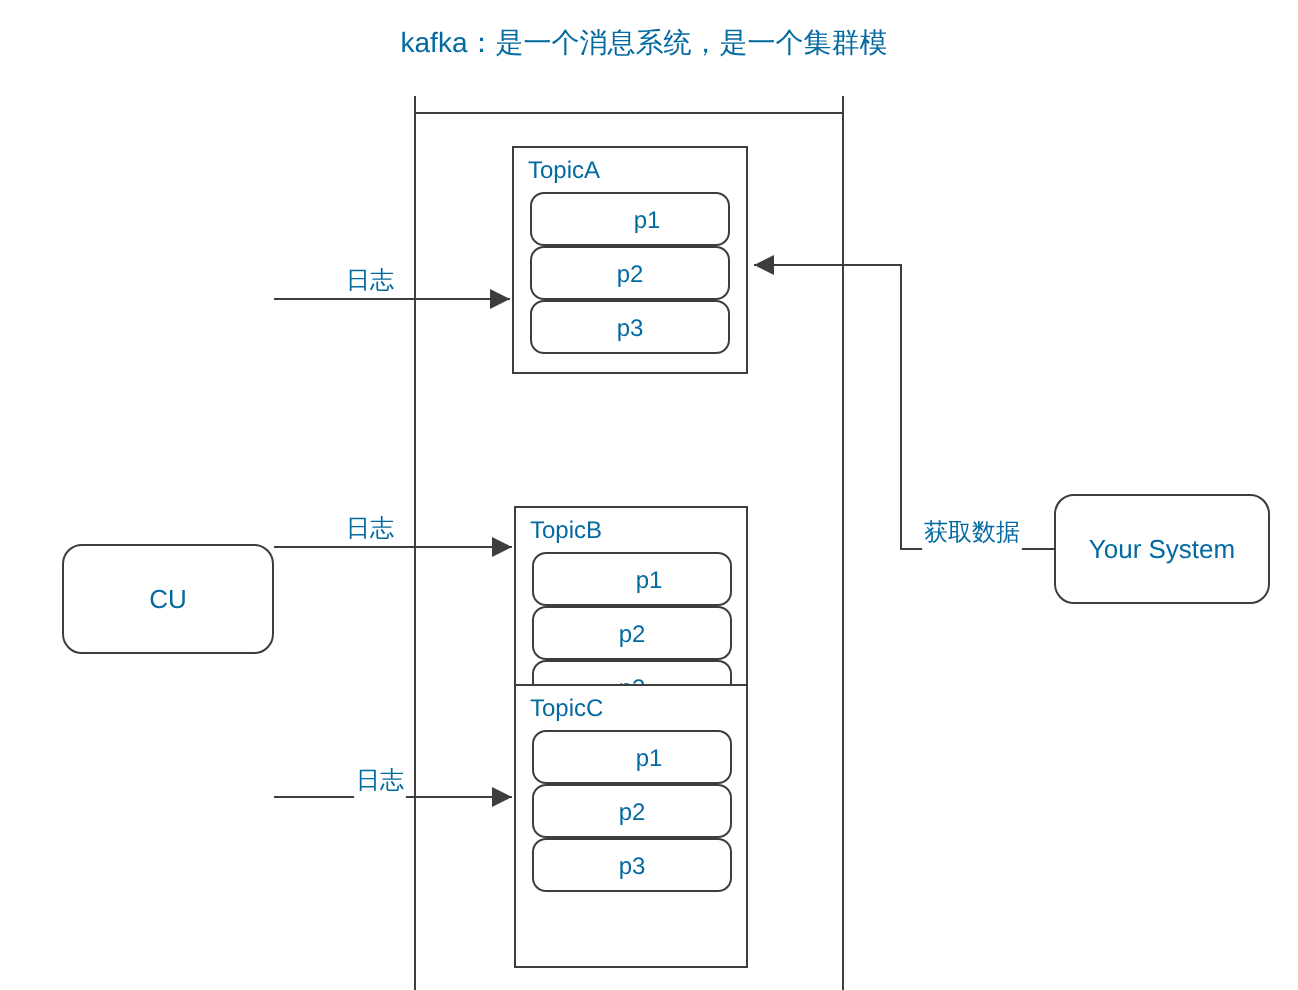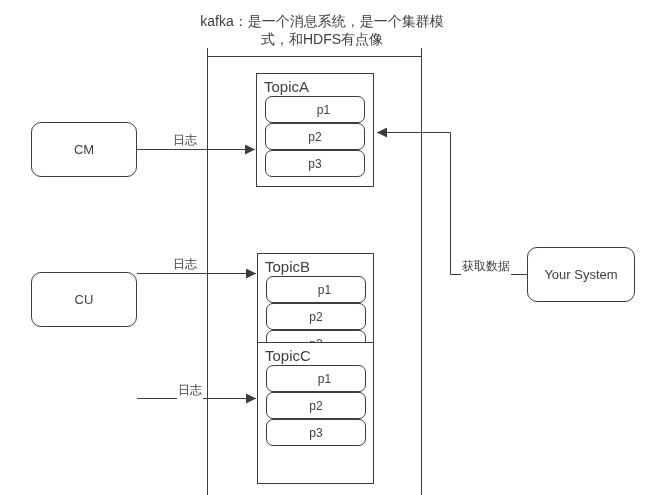--- a/index.html
+++ b/index.html
@@ -2,21 +2,21 @@
 <html><head>
 <meta charset="utf-8">
 <style>
   html, body { margin: 0; padding: 0; background: #ffffff; }
   #stage {
     position: relative;
     width: 649px;
     height: 495px;
     background: #ffffff;
     font-family: "Liberation Sans", sans-serif;
-    color: #404040;
+    color: #0369a1;
     overflow: hidden;
   }
   #wires {
     position: absolute;
     left: 0; top: 0;
     width: 649px; height: 495px;
     z-index: 1;
   }
   .node {
     position: absolute;
@@ -34,21 +34,21 @@
     position: absolute;
     box-sizing: border-box;
     border: 1px solid #3d3d3d;
     background: #ffffff;
     z-index: 2;
   }
   .topic-name {
     position: absolute;
     left: 7px;
     top: 4px;
-    font-size: 15px;
+    font-size: 12px;
   }
   .partition {
     position: absolute;
     box-sizing: border-box;
     left: 8px;
     width: 100px;
     height: 27px;
     border: 1px solid #3d3d3d;
     border-radius: 7px;
     background: #ffffff;
@@ -99,26 +99,22 @@
 
     <line x1="137" y1="149.5" x2="255" y2="149.5" stroke="#3d3d3d" stroke-width="1" marker-end="url(#arrow)"></line>
     <line x1="137" y1="273.5" x2="256" y2="273.5" stroke="#3d3d3d" stroke-width="1" marker-end="url(#arrow)"></line>
     <line x1="137" y1="398.5" x2="256" y2="398.5" stroke="#3d3d3d" stroke-width="1" marker-end="url(#arrow)"></line>
 
     <path d="M527,274.5 L450.5,274.5 L450.5,132.5 L377,132.5" stroke="#3d3d3d" stroke-width="1" fill="none" marker-end="url(#arrow)"></path>
   </svg>
 
   <div id="title">
     <div>kafka：是一个消息系统，是一个集群模</div>
-    <div>式，和HDFS有点像</div>
   </div>
 
-  <div class="node rounded" style="left:31px; top:122px; width:106px; height:55px;">
-    <span>CM</span>
-  </div>
   <div class="node rounded" style="left:31px; top:247px; width:106px; height:55px;margin-top:25px;">
     <span>CU</span>
   </div>
 
   <div class="edge-label" style="left:172px; top:132px;">日志</div>
   <div class="edge-label" style="left:172px; top:256px;">日志</div>
   <div class="edge-label" style="left:177px; top:382px;">日志</div>
   <div class="edge-label" style="left:461px; top:258px;">获取数据</div>
 
   <div class="topic" style="left:256px; top:73px; width:118px; height:114px;">

